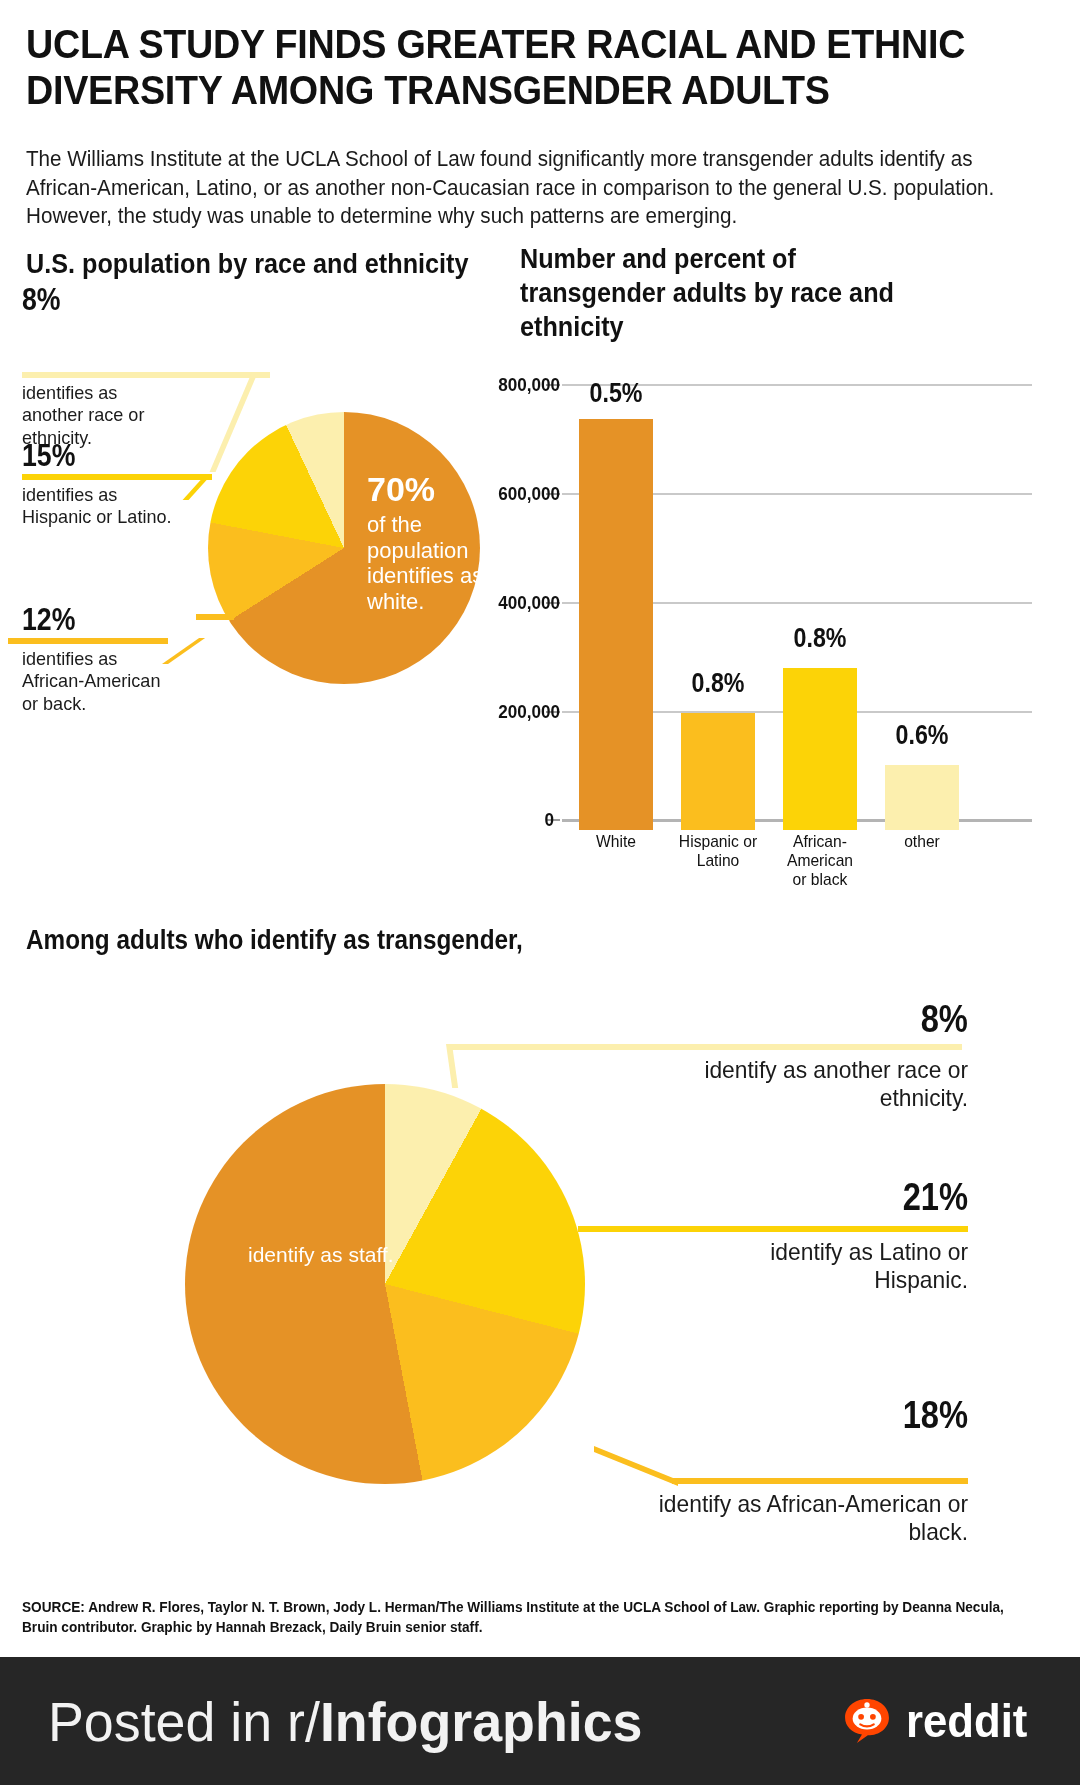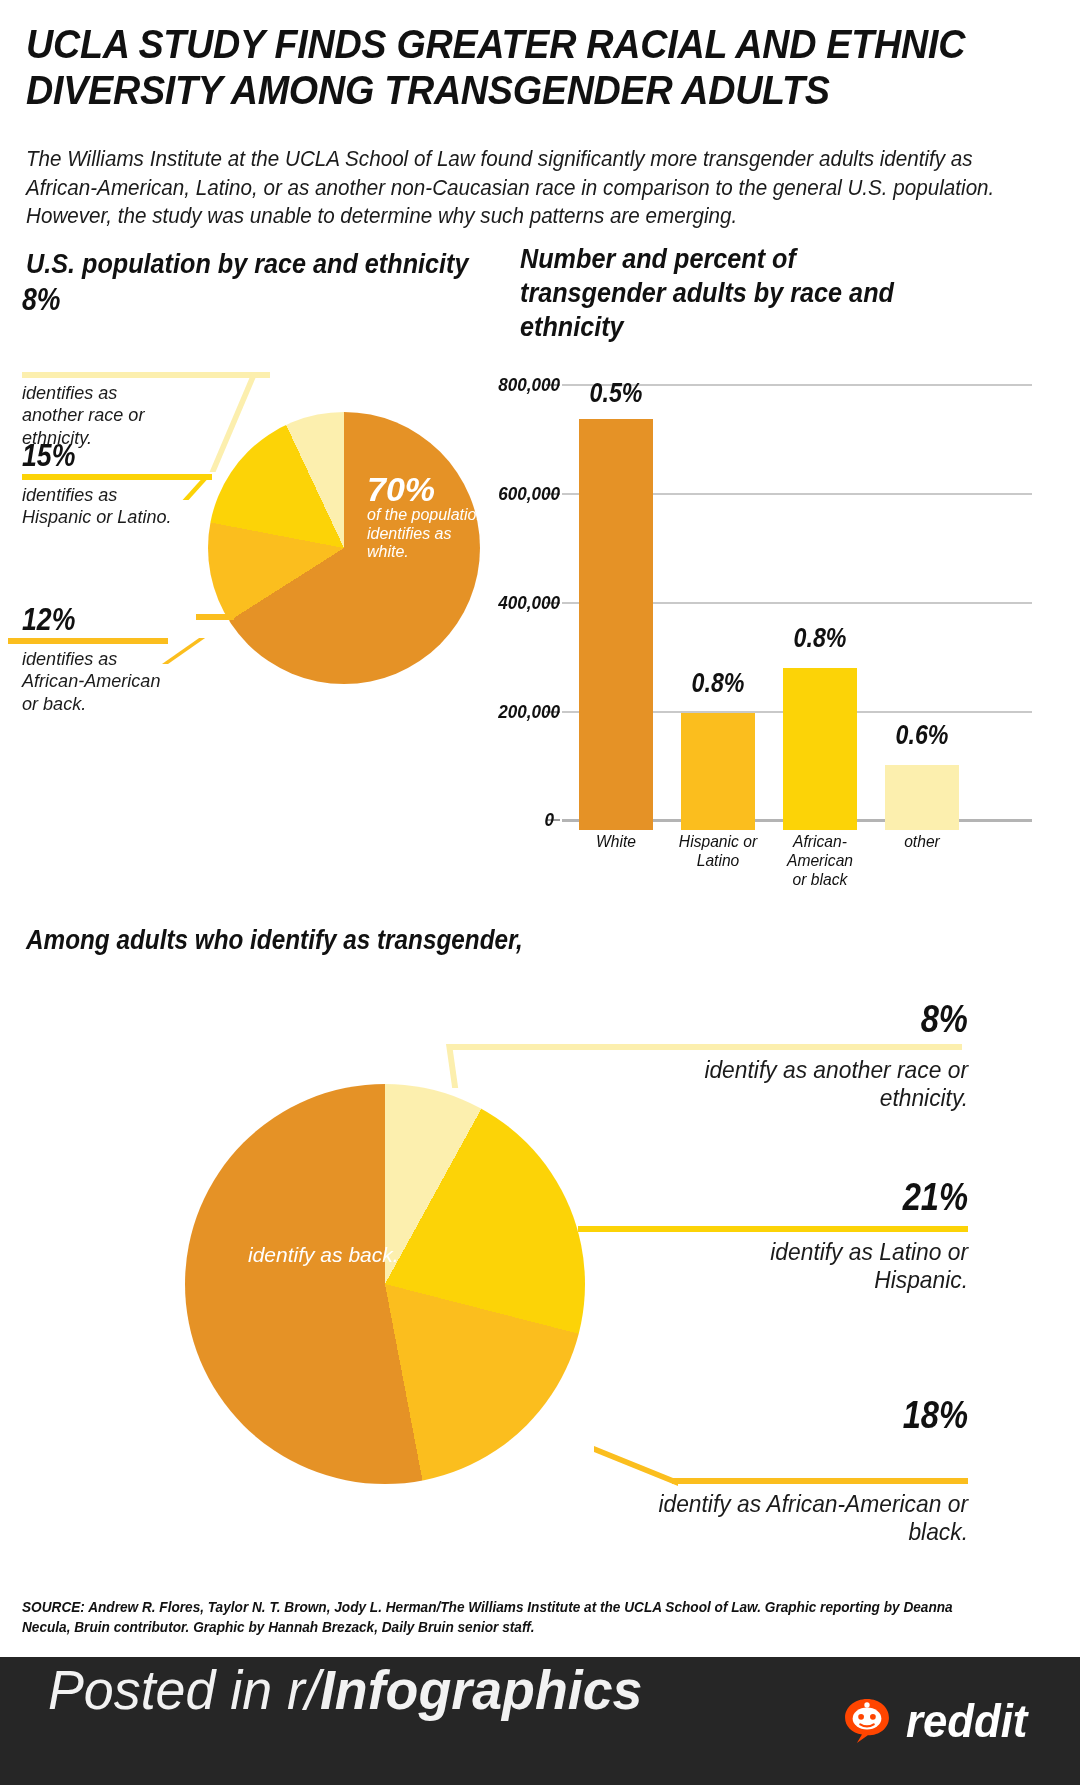--- a/index.html
+++ b/index.html
@@ -1,21 +1,21 @@
 <!DOCTYPE html>
 <html><head>
 <meta charset="utf-8">
 <style>
   html,body{margin:0;padding:0;}
   body{
     width:1080px;height:1785px;background:#ffffff;
     font-family:"Liberation Sans", sans-serif;
     position:relative;overflow:hidden;
   }
-  .page{position:relative;width:1080px;height:1785px;font-style:italic;}
+  .page{position:relative;width:1080px;height:1785px;}
 
   
   .headline{
     position:absolute;left:26px;top:22px;width:1030px;
     font-family:"Liberation Sans Narrow","Liberation Sans",sans-serif;
     font-weight:bold;font-size:41px;line-height:1.12;
     letter-spacing:-0.3px;color:#111111;
     transform:scaleX(0.92);transform-origin:left top;
   }
   .deck{
@@ -91,21 +91,21 @@
 
   
   #source{
     position:absolute;left:22px;top:1598px;width:1045px;
     font-family:"Liberation Sans Narrow","Liberation Sans",sans-serif;
     font-weight:bold;font-size:14.5px;line-height:1.35;color:#111;
     transform:scaleX(0.94);transform-origin:left top;
   }
   #footer{
     position:absolute;left:0;bottom:0;width:1080px;height:128px;
-    background:#262626;display:flex;
+    background:#262626;display:flex;align-items:center;
   }
   #footer-text{
     margin-left:48px;color:#f2f2f2;font-size:56px;
     font-family:"Liberation Sans Narrow","Liberation Sans",sans-serif;
     white-space:pre;transform:scaleX(0.96);transform-origin:left center;
   }
   #footer-text b{font-weight:bold;}
   #reddit-wrap{
     position:absolute;right:46px;top:50%;transform:translateY(-50%);
     display:flex;align-items:center;gap:12px;
@@ -128,21 +128,21 @@
 
   <div class="pie" style="left:208px;top:412px;width:272px;height:272px;
               background:conic-gradient(from 0deg,
                 #E59226 0 237.6deg,
                 #FBBE1E 237.6deg 280.8deg,
                 #FCD307 280.8deg 334.8deg,
                 #FCEFAE 334.8deg 360deg);"></div>
 
   <div class="pie-text" style="left:367px;top:472px;width:120px;">
     <div class="big" style="font-size:34px;">70%</div>
-    <div class="small" style="font-size:16px;">of the population identifies as white.</div>
+    <div class="small" style="font-size:22px;margin-top:6px;">of the population identifies as white.</div>
   </div>
 
   <div class="pct" style="position:absolute;left:22px;top:284px;font-size:31px;">8%</div>
   <div class="rule" style="left:22px;top:372px;width:248px;background:#FCEFAE;"></div>
   <div style="position:absolute;left:252px;top:372px;width:6px;height:100px;background:#FCEFAE;transform:skewX(-23deg);transform-origin:top left;"></div>
   <div class="lbl" style="position:absolute;left:22px;top:382px;width:150px;">identifies as another race or ethnicity.</div>
 
   <div class="pct" style="position:absolute;left:22px;top:440px;font-size:31px;">15%</div>
   <div class="rule" style="left:22px;top:474px;width:190px;background:#FCD307;"></div>
   <div style="position:absolute;left:206px;top:474px;width:6px;height:26px;background:#FCD307;transform:skewX(-42deg);transform-origin:top left;"></div>
@@ -200,21 +200,21 @@
   <div class="sec-title" id="t-trans">Among adults who identify as transgender,</div>
 
   <div class="pie" style="left:185px;top:1084px;width:400px;height:400px;
               background:conic-gradient(from 0deg,
                 #FCEFAE 0 28.8deg,
                 #FCD307 28.8deg 104.4deg,
                 #FBBE1E 104.4deg 169.2deg,
                 #E59226 169.2deg 360deg);"></div>
 
   <div class="pie-text" style="left:248px;top:1235px;width:200px;">
-    <div class="small" style="font-size:21px;margin-top:8px;">identify as back.</div>
+    <div class="small" style="font-size:21px;margin-top:8px;">identify as staff.</div>
   </div>
 
   <div class="pct r" style="position:absolute;right:112px;top:1000px;font-size:38px;text-align:right;">8%</div>
   <div class="rule" style="left:452px;top:1044px;width:510px;background:#FCEFAE;"></div>
   <div style="position:absolute;left:446px;top:1044px;width:6px;height:44px;background:#FCEFAE;transform:skewX(8deg);transform-origin:top left;"></div>
   <div class="lbl r" style="position:absolute;right:112px;top:1056px;width:300px;font-size:24px;">identify as another race or ethnicity.</div>
 
   <div class="pct r" style="position:absolute;right:112px;top:1178px;font-size:38px;text-align:right;">21%</div>
   <div class="rule" style="left:578px;top:1226px;width:390px;background:#FCD307;"></div>
   <div class="lbl r" style="position:absolute;right:112px;top:1238px;width:300px;font-size:24px;">identify as Latino or Hispanic.</div>

